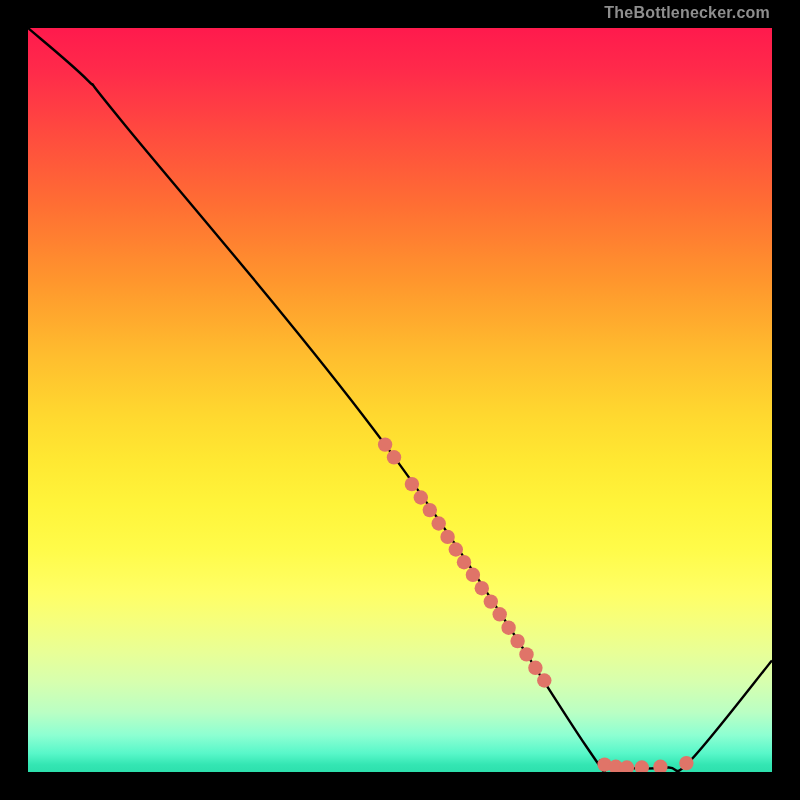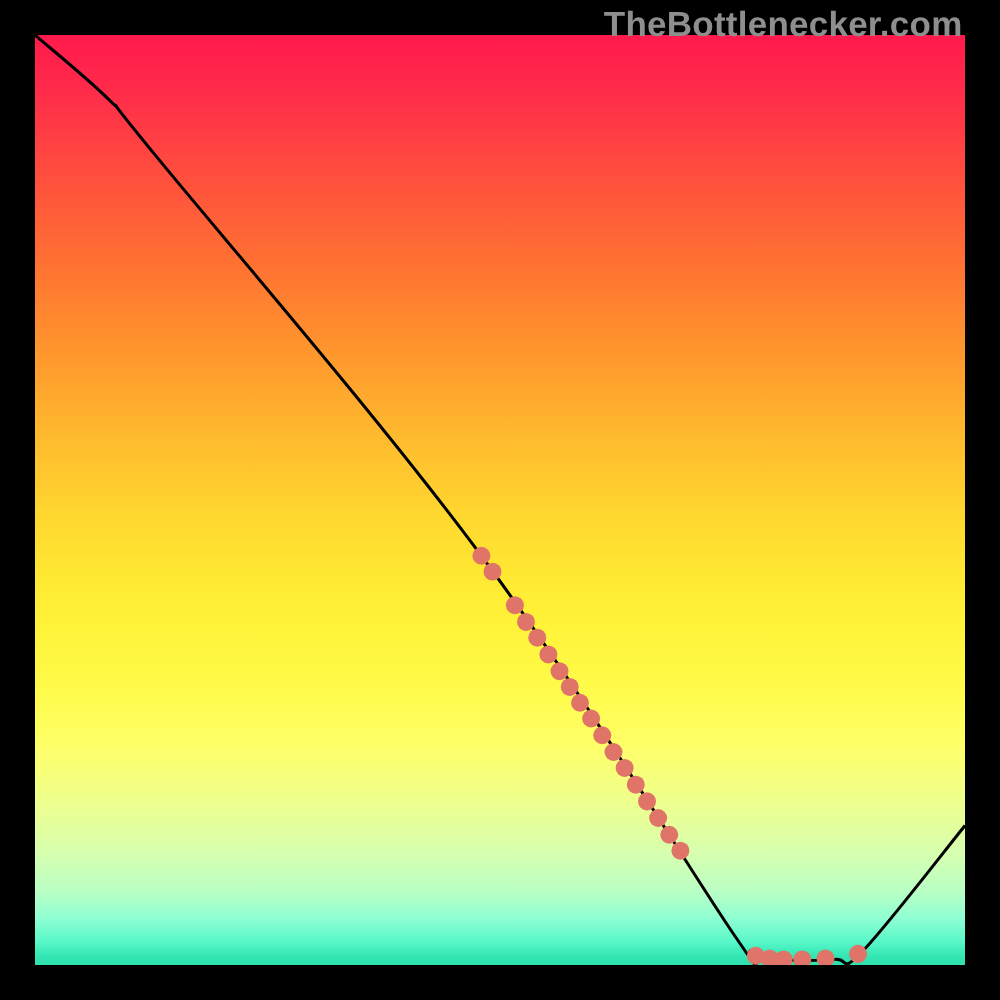--- a/index.html
+++ b/index.html
@@ -36,21 +36,21 @@
       #58f7c9 97.5%,
       #34e6b3 99%,
       #2de0ad 100%
     );
   }
   .attribution {
     position: absolute;
     top: 4px;
     right: 30px;
     font-family: Arial, Helvetica, sans-serif;
-    font-size: 28px;
+    font-size: 16px;
     font-weight: bold;
     color: #8e8e8e;
     letter-spacing: 0.2px;
   }
   svg.overlay {
     position: absolute;
     left: 28px;
     top: 28px;
     width: 744px;
     height: 744px;

